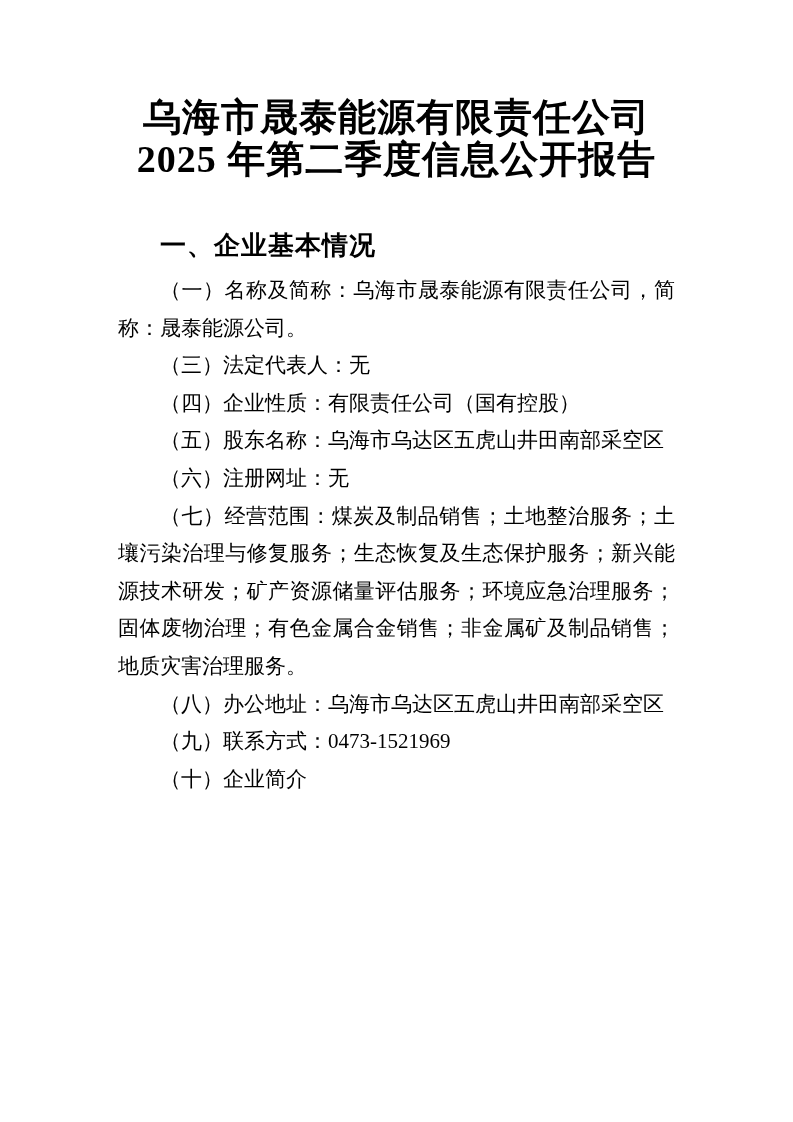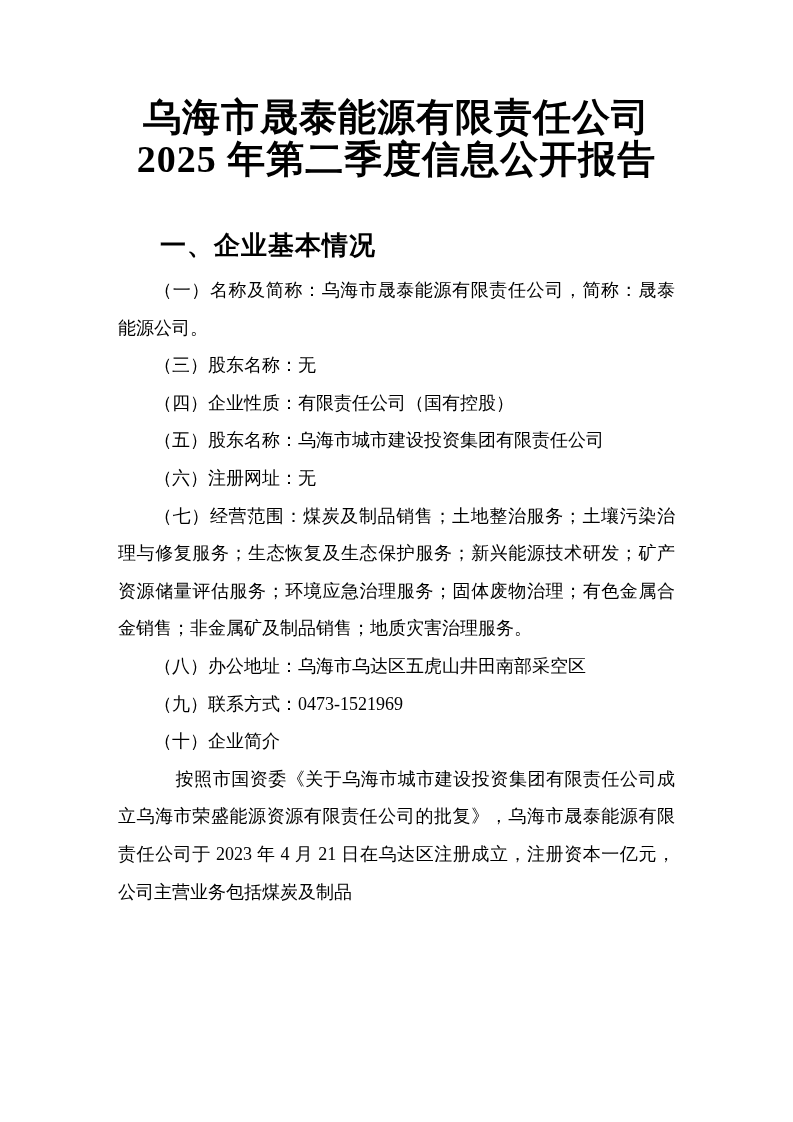--- a/index.html
+++ b/index.html
@@ -32,21 +32,21 @@
     margin: 46px 0 8px 0;
     font-family: "Liberation Sans", "DejaVu Sans", sans-serif;
     font-weight: 700;
     font-size: 26px;
     line-height: 38px;
     text-indent: 42px;
     letter-spacing: 1px;
   }
   .body-text p {
     margin: 0;
-    font-size: 18px;
+    font-size: 21px;
     line-height: 37.6px;
     text-align: justify;
     text-indent: 2em;
     font-family: "Liberation Serif", "DejaVu Serif", serif;
   }
   .body-text p.intro {
     text-indent: 3.2em;
   }
 </style>
 </head>
@@ -57,25 +57,24 @@
 
     <div class="doc-title">
       <div>乌海市晟泰能源有限责任公司</div>
       <div>2025 年第二季度信息公开报告</div>
     </div>
 
     <h2 class="section-heading">一、企业基本情况</h2>
 
     <div class="body-text">
       <p>（一）名称及简称：乌海市晟泰能源有限责任公司，简称：晟泰能源公司。</p>
-      <p>（三）股东名称：无</p>
+      <p>（三）法定代表人：无</p>
       <p>（四）企业性质：有限责任公司（国有控股）</p>
-      <p>（五）股东名称：乌海市城市建设投资集团有限责任公司</p>
+      <p>（五）股东名称：乌海市乌达区五虎山井田南部采空区</p>
       <p>（六）注册网址：无</p>
       <p>（七）经营范围：煤炭及制品销售；土地整治服务；土壤污染治理与修复服务；生态恢复及生态保护服务；新兴能源技术研发；矿产资源储量评估服务；环境应急治理服务；固体废物治理；有色金属合金销售；非金属矿及制品销售；地质灾害治理服务。</p>
       <p>（八）办公地址：乌海市乌达区五虎山井田南部采空区</p>
       <p>（九）联系方式：0473-1521969</p>
       <p>（十）企业简介</p>
-      <p class="intro">按照市国资委《关于乌海市城市建设投资集团有限责任公司成立乌海市荣盛能源资源有限责任公司的批复》，乌海市晟泰能源有限责任公司于 2023 年 4 月 21 日在乌达区注册成立，注册资本一亿元，公司主营业务包括煤炭及制品</p>
     </div>
 
   </div>
 </div>
 
 </body></html>

